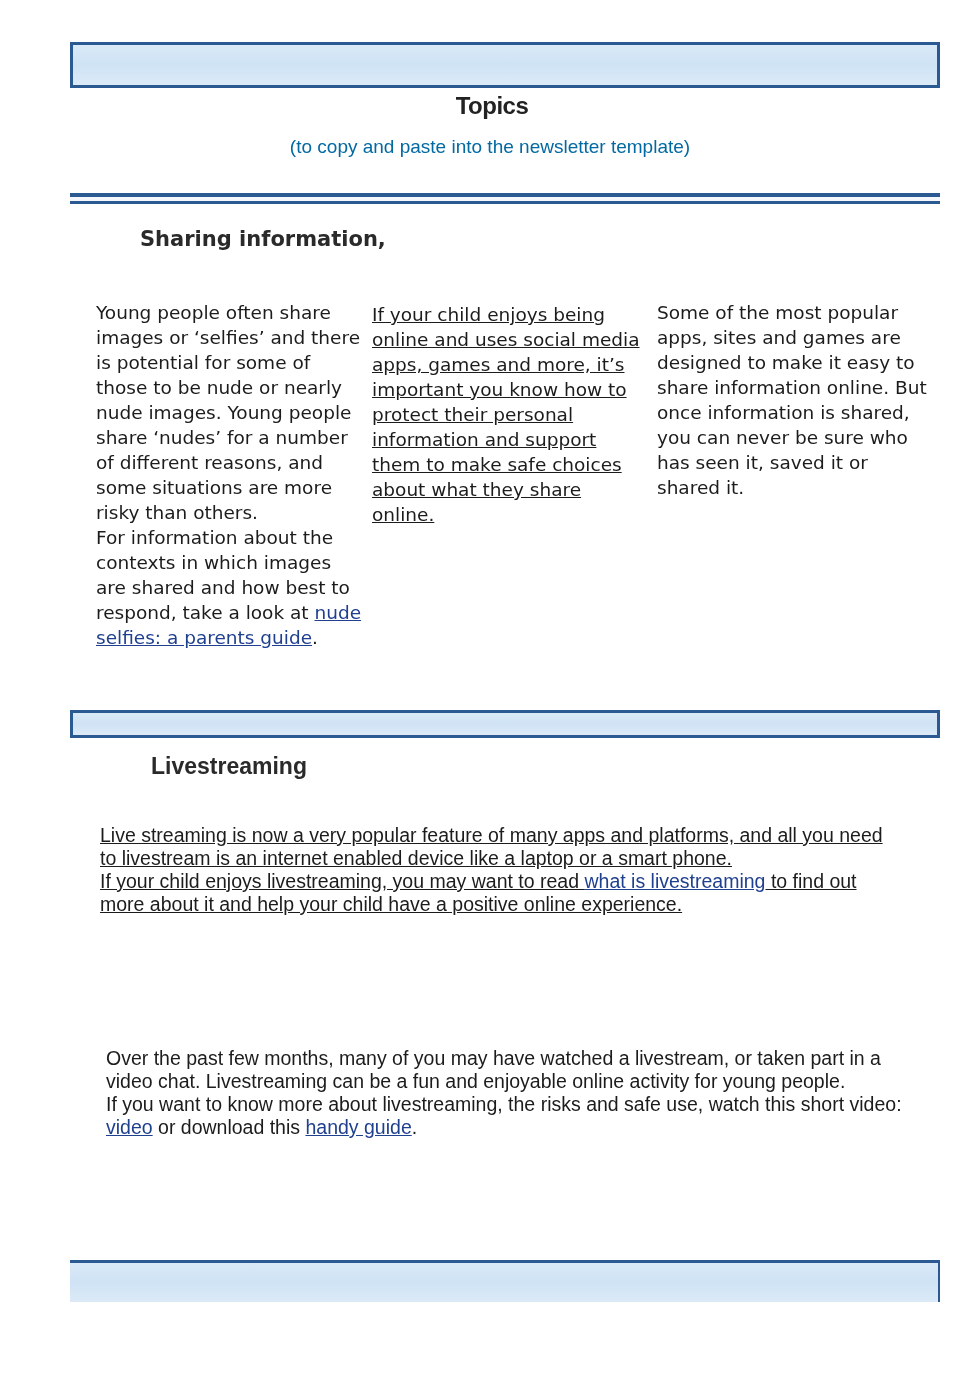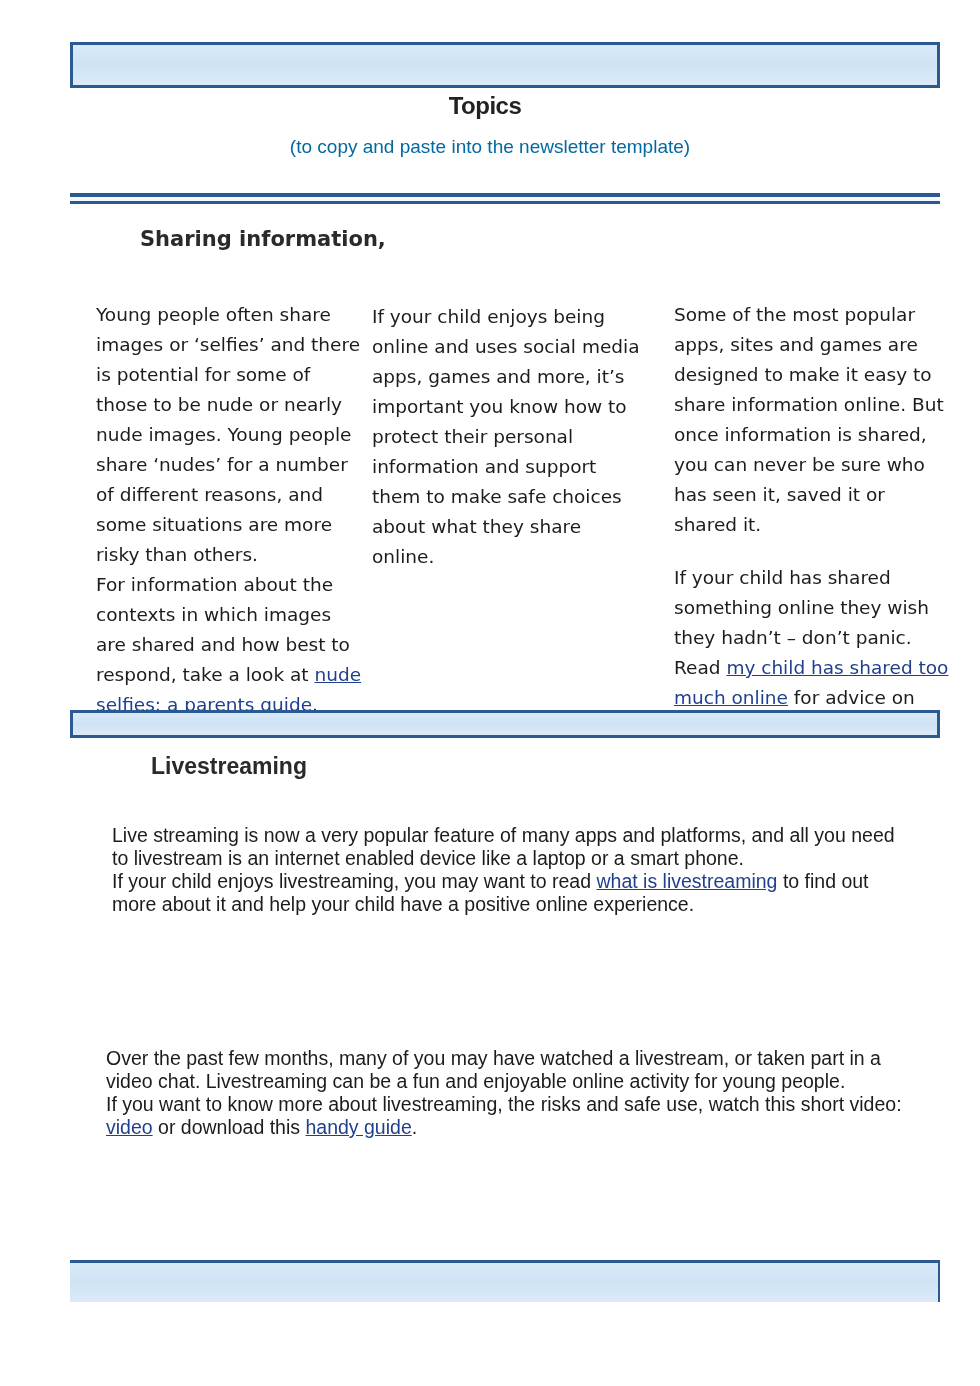--- a/index.html
+++ b/index.html
@@ -8,36 +8,36 @@
     position: absolute; left: 70px; width: 870px;
     background: linear-gradient(180deg, #d9e9f7 0%, #cfe3f5 50%, #dceaf7 100%);
     box-sizing: border-box;
   }
   .band.top { top: 42px; height: 46px; border: 3px solid #2b5a93; }
   .band.mid { top: 710px; height: 28px; border: 3px solid #2b5a93; }
   .band.bottom { top: 1260px; height: 42px; border-top: 3px solid #2b5a93; border-right: 2px solid #2b5a93; border-left: none; border-bottom: none; }
   .double-rule { position: absolute; left: 70px; width: 870px; top: 193px; height: 11px; box-sizing: border-box;
     border-top: 4px solid #2b5a93; border-bottom: 3px solid #2b5a93; background: #f4f8fc; }
   .title { position: absolute; top: 92px; left: 0; width: 970px; text-align: center;
-    font-family: "Liberation Sans", sans-serif; font-weight: bold; font-size: 24px; color: #222; letter-spacing: -0.5px; }
+    font-family: "Liberation Sans", sans-serif; font-weight: bold; font-size: 24px; color: #222; letter-spacing: -0.5px; padding-left: 7px; }
   .subtitle { position: absolute; top: 136px; left: 0; width: 980px; text-align: center;
     font-family: "Liberation Sans", sans-serif; font-size: 19px; color: #0369a1; }
   .section-heading { position: absolute; font-family: "DejaVu Sans", sans-serif; font-weight: bold; font-size: 21px; color: #2a2a2a; line-height: 28px; margin-left: 44px; }
-  .col { position: absolute; top: 300px; font-family: "DejaVu Sans", sans-serif; font-size: 18.5px; line-height: 30px; color: #1c1c1c; }
+  .col { position: absolute; top: 300px; font-family: "DejaVu Sans", sans-serif; font-size: 18.5px; line-height: 25px; color: #1c1c1c; }
   .col p { margin: 0; }
   .col p + p { margin-top: 23px; }
   .col-1 { left: 96px; width: 268px; }
   .col-1 p + p { margin-top: 0; }
-  .col-2 { left: 372px; width: 272px; top: 302px; }
-  .col-3 { left: 657px; width: 275px; margin-left: 17px; }
+  .col-2 { left: 372px; width: 272px; top: 302px; text-decoration: underline; }
+  .col-3 { left: 657px; width: 275px; }
   a, .link { color: #1f3f8f; text-decoration: underline; cursor: pointer; }
   .ls-block { position: absolute; font-family: "Liberation Sans", sans-serif; font-size: 19.5px; line-height: 23px; color: #1c1c1c; }
   .ls-block p { margin: 0; }
   .ls-block p + p { }
-  .ls-1 { left: 112px; top: 824px; width: 800px; }
+  .ls-1 { left: 100px; top: 824px; width: 800px; text-decoration: underline; }
   .ls-2 { left: 106px; top: 1047px; width: 800px; }
 </style>
 </head>
 <body>
 
 <div class="band top"></div>
 <div class="title">Topics</div>
 <div class="subtitle">(to copy and paste into the newsletter template)</div>
 <div class="double-rule"></div>
 
@@ -49,21 +49,20 @@
   <p>Young people often share images or ‘selfies’ and there is potential for some of those to be nude or nearly nude images. Young people share ‘nudes’ for a number of different reasons, and some situations are more risky than others.</p>
   <p><span>For information about the contexts in which images are shared and how best to respond, take a look at </span><a>nude selfies: a parents guide</a><span>.</span></p>
 </div>
 
 <div class="col col-2">
   <p>If your child enjoys being online and uses social media apps, games and more, it’s important you know how to protect their personal information and support them to make safe choices about what they share online.</p>
 </div>
 
 <div class="col col-3">
   <p>Some of the most popular apps, sites and games are designed to make it easy to share information online. But once information is shared, you can never be sure who has seen it, saved it or shared it.</p>
-  <p><span>If your child has shared something online they wish they hadn’t – don’t panic. Read </span><a>my child has shared too much online</a><span> for advice on how to support your child.</span></p>
 </div>
 
 <div class="band mid"></div>
 
 <div class="section-heading" style="left:107px; top:752px; font-family:Liberation Sans, sans-serif; font-size:23px;">Livestreaming</div>
 
 <div class="ls-block ls-1">
   <p>Live streaming is now a very popular feature of many apps and platforms, and all you need to livestream is an internet enabled device like a laptop or a smart phone.</p>
   <p><span>If your child enjoys livestreaming, you may want to read </span><a>what is livestreaming</a><span> to find out more about it and help your child have a positive online experience.</span></p>
 </div>

